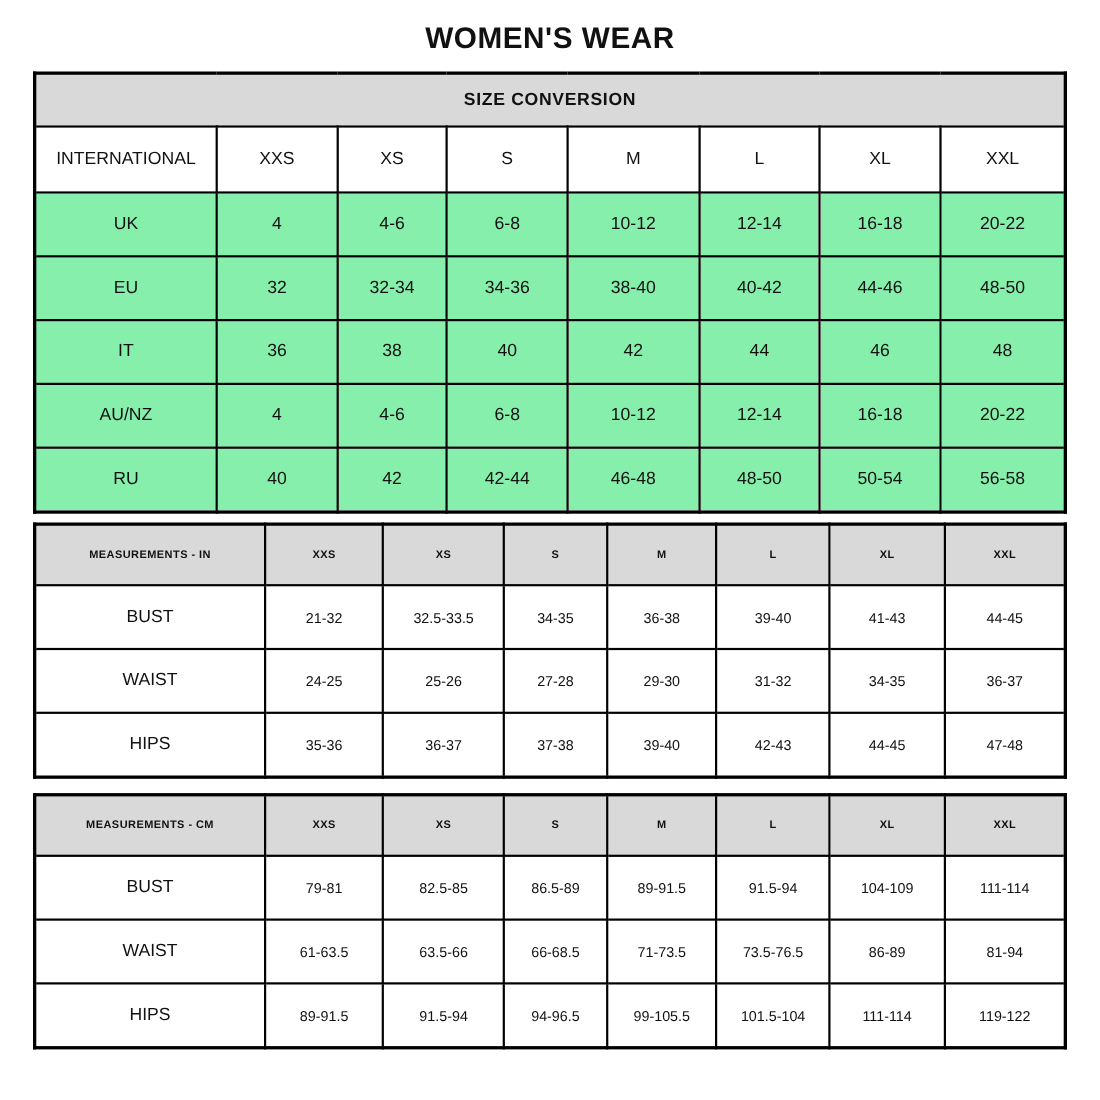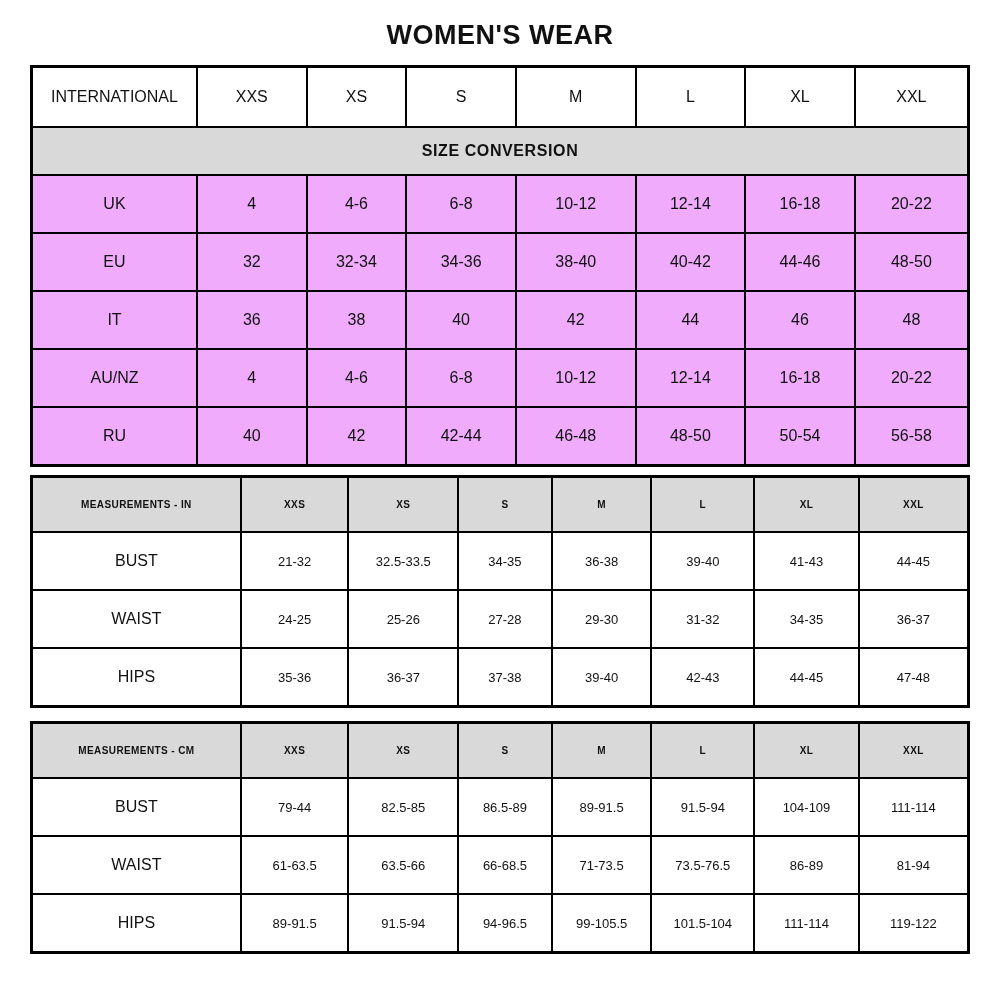--- a/index.html
+++ b/index.html
@@ -50,21 +50,21 @@
   }
   .t-conversion .col-head {
     height: 58px;
     font-weight: normal;
     font-size: 16px;
     background: #ffffff;
   }
   .t-conversion td {
     height: 56px;
     font-size: 16px;
-    background: #f0abfc;
+    background: #86efac;
   }
   
   .t-measure { margin-bottom: 13px; }
   .t-measure th {
     background: #d9d9d9;
     height: 53px;
     font-size: 10px;
     font-weight: bold;
     letter-spacing: 0.4px;
   }
@@ -91,32 +91,32 @@
         <col style="width:11.70%">
         <col style="width:10.64%">
         <col style="width:11.70%">
       <col style="width:12.77%">
         <col style="width:11.70%">
         <col style="width:11.70%">
         <col style="width:12.13%">
     </colgroup>
     <thead>
       <tr>
+        <th colspan="8" class="banner-cell">SIZE CONVERSION</th>
+      </tr>
+      <tr>
         <th class="col-head">INTERNATIONAL</th>
         <th class="col-head">XXS</th>
         <th class="col-head">XS</th>
         <th class="col-head">S</th>
         <th class="col-head">M</th>
         <th class="col-head">L</th>
         <th class="col-head">XL</th>
         <th class="col-head">XXL</th>
       </tr>
-      <tr>
-        <th colspan="8" class="banner-cell">SIZE CONVERSION</th>
-      </tr>
     </thead>
     <tbody>
       <tr>
         <td>UK</td>
         <td>4</td>
         <td>4-6</td>
         <td>6-8</td>
         <td>10-12</td>
         <td>12-14</td>
         <td>16-18</td>
@@ -241,21 +241,21 @@
         <th>S</th>
         <th>M</th>
         <th>L</th>
         <th>XL</th>
         <th>XXL</th>
       </tr>
     </thead>
     <tbody>
       <tr>
         <td class="lbl">BUST</td>
-        <td>79-44</td>
+        <td>79-81</td>
         <td>82.5-85</td>
         <td>86.5-89</td>
         <td>89-91.5</td>
         <td>91.5-94</td>
         <td>104-109</td>
         <td>111-114</td>
       </tr>
       <tr>
         <td class="lbl">WAIST</td>
         <td>61-63.5</td>

